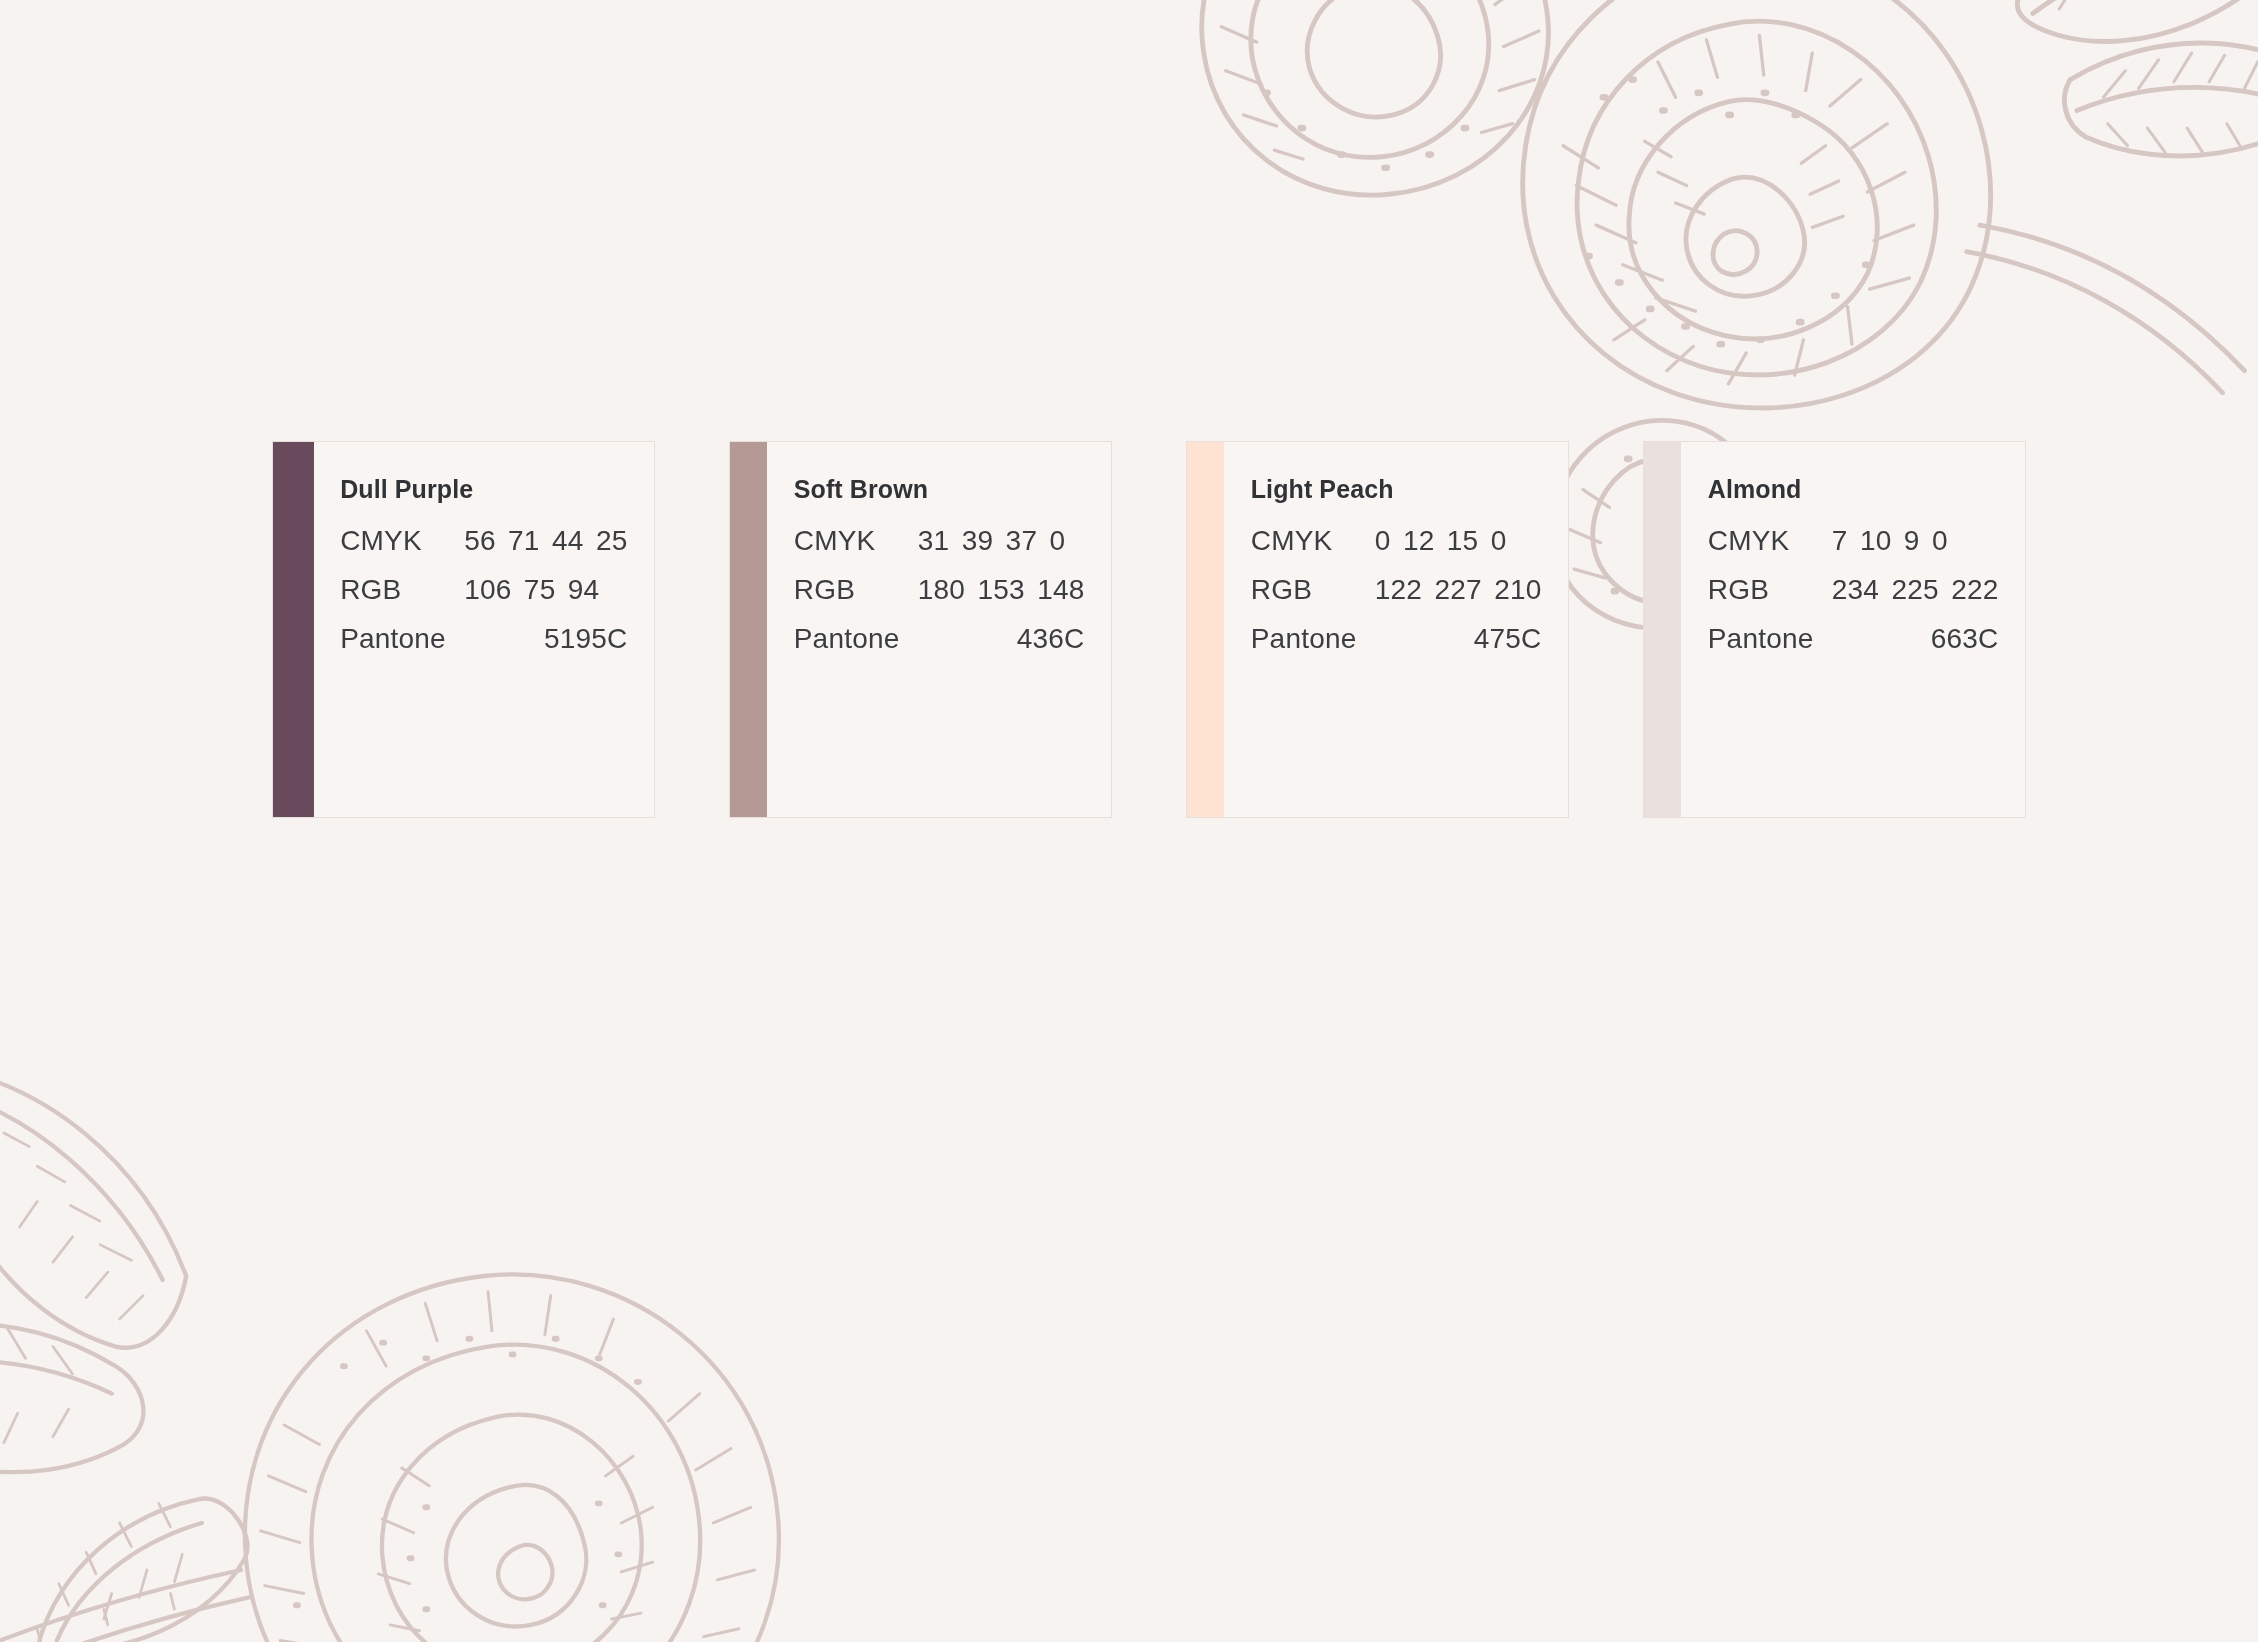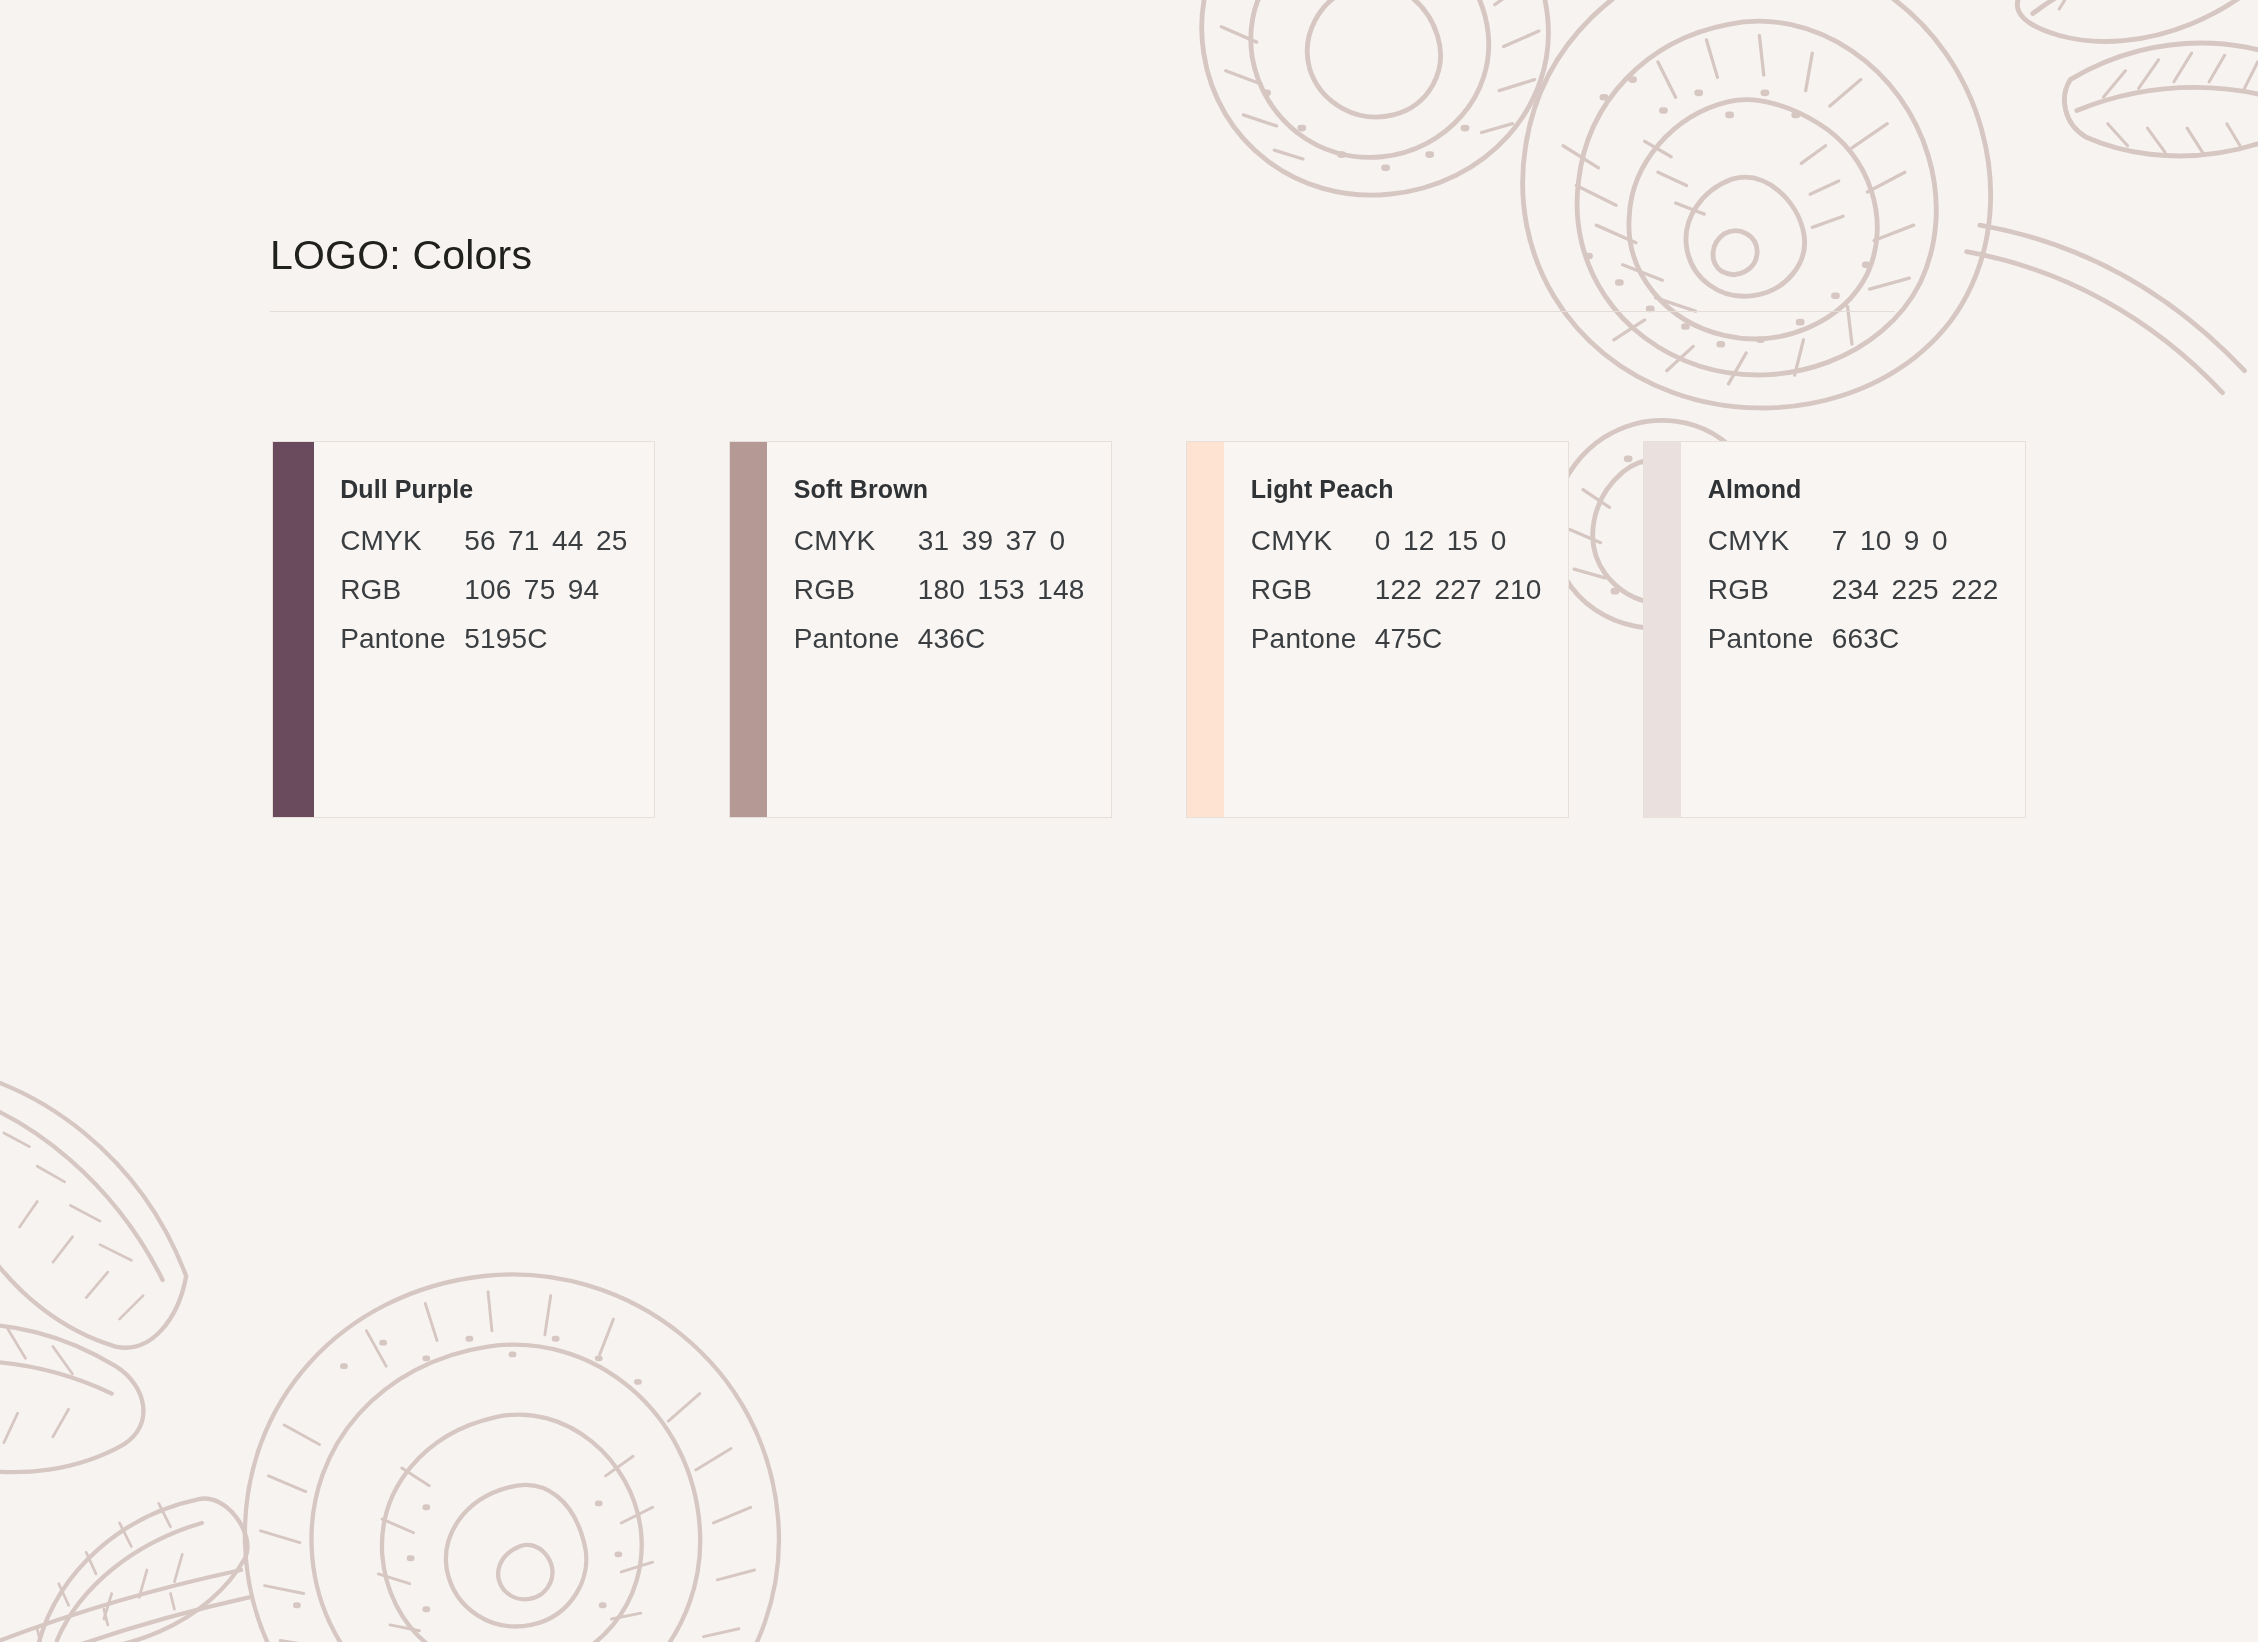--- a/index.html
+++ b/index.html
@@ -100,20 +100,21 @@
     display: flex;
     align-items: baseline;
     margin-bottom: 11.5px;
     font-size: 28px;
     font-weight: 300;
     color: #3A3E41;
     line-height: 1.35;
   }
   .spec-row:last-child {
     margin-bottom: 16px;
+    justify-content: space-between;
   }
   .spec-label {
     width: 124px;
     flex: 0 0 124px;
     letter-spacing: 0.2px;
   }
   .spec-values {
     display: flex;
     gap: 12.4px;
     letter-spacing: 0.2px;
@@ -252,24 +253,20 @@
         <path d="M206 292 l-4 14 M188 300 l-4 14 M170 312 l-4 13"></path>
       </g>
 
       <path d="M470 402 C446 418 438 450 452 450 L540 450 C556 430 552 404 532 390 C510 374 486 386 470 402 Z"></path>
       <g stroke-width="1.5">
         <path d="M462 424 l14 8 M458 444 l15 5 M538 404 l-14 9 M542 424 l-15 6"></path>
       </g>
     </g>
   </svg>
 
-  <div class="header">
-    <h1 class="page-title">LOGO: Colors</h1>
-    <div class="title-rule"></div>
-  </div>
 
   <div class="swatch-row" id="swatch-row">
       <div class="swatch-card">
         <div class="swatch-chip" style="background: rgb(106, 75, 94);"></div>
         <div class="swatch-info">
           <div class="swatch-name">Dull Purple</div>
           <div class="spec-row">
             <span class="spec-label">CMYK</span>
             <span class="spec-values">
               <span>56</span>

